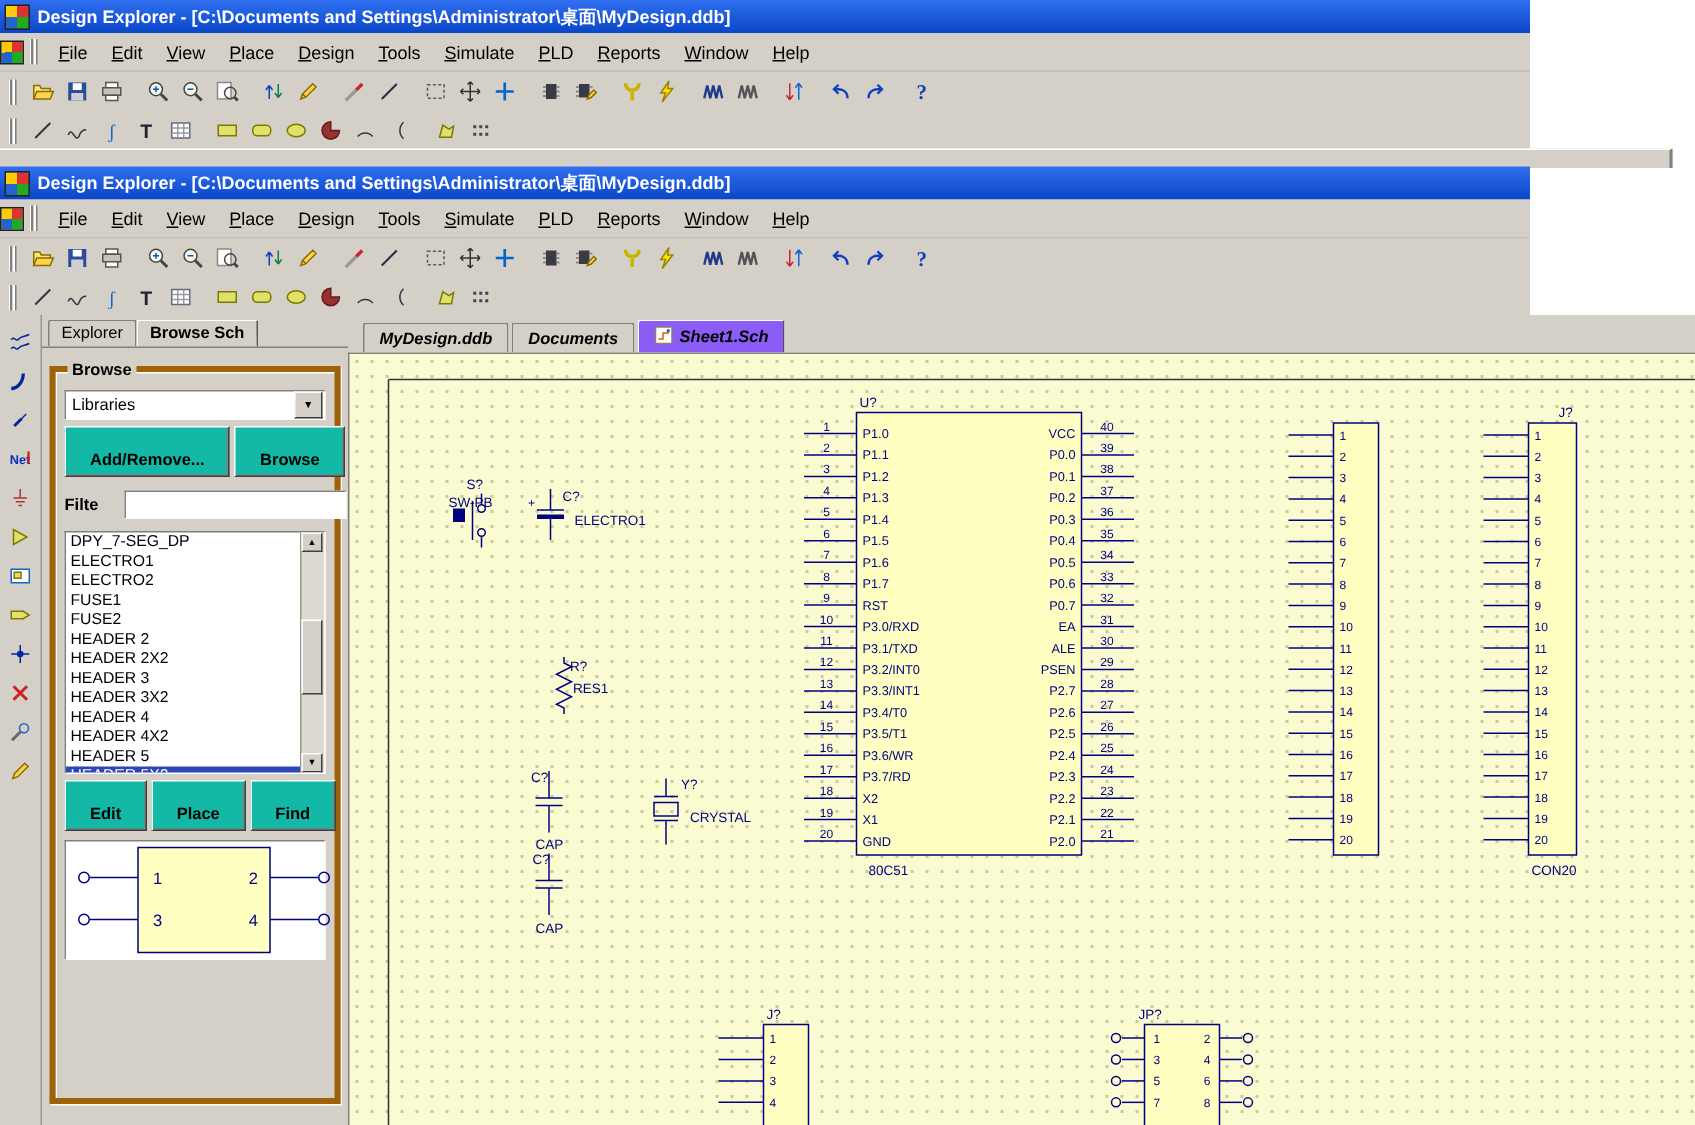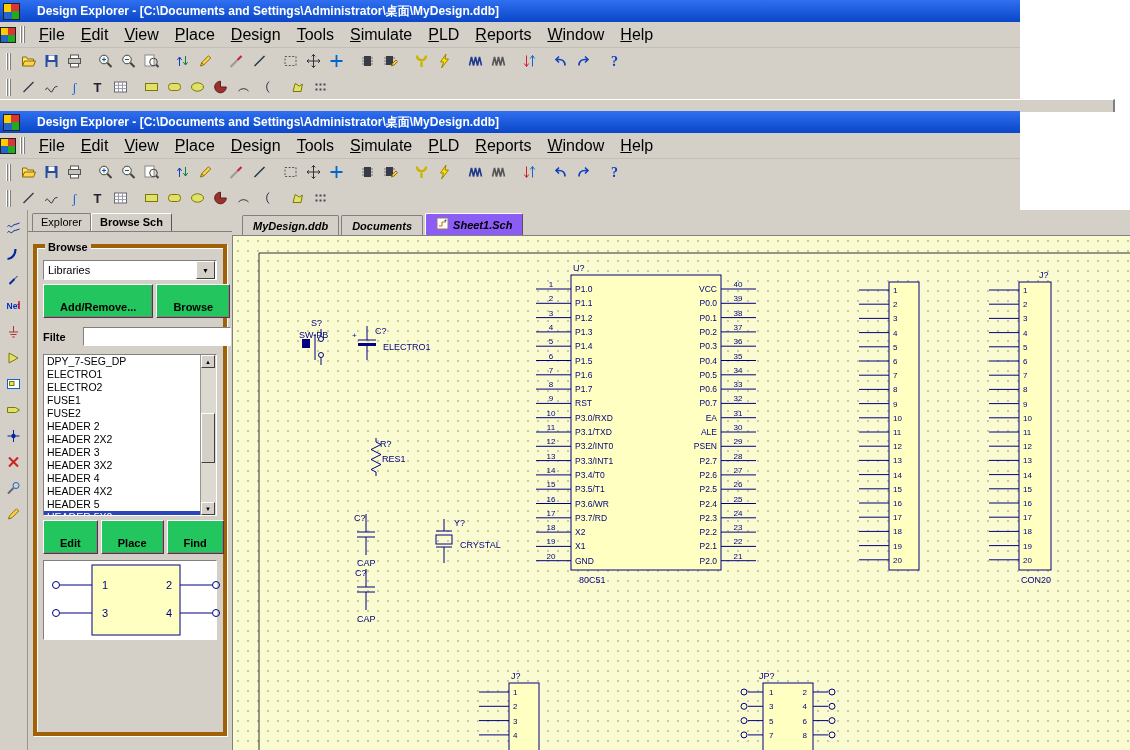--- a/index.html
+++ b/index.html
@@ -1,25 +1,25 @@
 <!DOCTYPE html>
 <html><head>
 <meta charset="utf-8">
 <style>
   html,body{margin:0;padding:0;background:#fff;}
   #screen{position:relative;width:1130px;height:750px;overflow:hidden;background:#fff;
           font-family:"Liberation Sans",sans-serif;-webkit-font-smoothing:none;}
   .win{position:absolute;left:0;width:1020px;background:#D4D0C8;}
   .titlebar{height:22px;background:linear-gradient(180deg,#2F6FF0 0%,#0A47C8 100%);
-            display:flex;align-items:center;gap:17px;color:#fff;font-weight:bold;font-size:12px;
+            display:flex;align-items:center;gap:5px;color:#fff;font-weight:bold;font-size:12px;
             padding-left:3px;white-space:nowrap;overflow:hidden;}
   .appicon{width:15px;height:15px;flex:0 0 auto;
            background:conic-gradient(#d33 0 25%,#2a2 25% 50%,#26c 50% 75%,#fc0 75%);border:1px solid #222;}
   .appicon.sm{width:14px;height:14px;}
-  .menubar{height:25px;background:#D4D0C8;display:flex;align-items:center;font-size:16px;border-bottom:1px solid #c3bfb6;}
+  .menubar{height:25px;background:#D4D0C8;display:flex;align-items:center;font-size:12px;border-bottom:1px solid #c3bfb6;}
   .menus{display:flex;align-items:center;height:100%;}
   .mi{padding:3px 8px;}
   .mi::first-letter{text-decoration:underline;}
   .handle{width:5px;height:17px;margin:0 6px 0 4px;
           background:linear-gradient(90deg,#fff 0 1px,#808080 1px 2px,transparent 2px 3px,#fff 3px 4px,#808080 4px 5px);}
   .toolbar{height:26px;background:#D4D0C8;display:flex;align-items:center;padding-left:2px;}
   .tbtn{width:23px;height:22px;display:flex;align-items:center;justify-content:center;flex:0 0 auto;}
   .sep{width:8px;height:22px;flex:0 0 auto;}
   #bgstrip{position:absolute;left:0;top:99px;width:1113px;height:12px;background:#D4D0C8;
            border-top:1px solid #fff;border-right:2px solid #808080;}
@@ -47,21 +47,21 @@
   .rows{position:absolute;inset:0 15px 0 0;overflow:hidden;}
   .lrow{height:13px;line-height:13px;padding-left:3px;white-space:nowrap;color:#000;}
   .lrow.sel{background:#2A46B8;color:#fff;}
   .sbar{position:absolute;top:0;right:0;bottom:0;width:15px;background:#dcd9d1;border-left:1px solid #9a9689;}
   .sb-b{position:absolute;left:0;width:14px;height:13px;background:#D4D0C8;border:1px solid;
         border-color:#fff #404040 #404040 #fff;font-size:6px;text-align:center;line-height:12px;box-sizing:border-box;}
   .sb-up{top:0;} .sb-dn{bottom:0;}
   .sb-th{position:absolute;left:0;width:14px;background:#D4D0C8;border:1px solid;
          border-color:#fff #404040 #404040 #fff;box-sizing:border-box;}
   .btnrow{display:flex;gap:3px;margin-top:4px;}
-  .btnrow button{flex:1;height:19px;font-size:11px;font-weight:bold;background:#22c55e;border:1px solid;
+  .btnrow button{flex:1;height:19px;font-size:11px;font-weight:bold;background:#14b8a6;border:1px solid;
         border-color:#fff #404040 #404040 #fff;box-shadow:inset -1px -1px 0 #808080;font-family:inherit;padding:16px;}
   .filterrow{display:flex;align-items:center;gap:17px;margin-top:9px;}
   .filterrow label{font-size:11px;font-weight:bold;}
   .filterrow input{flex:1;height:17px;border:1px solid;border-color:#808080 #fff #fff #808080;
         font-size:11px;padding:0 2px;font-family:inherit;background:#fff;}
   .preview{margin-top:6px;height:78px;background:#fff;border:1px solid;border-color:#808080 #fff #fff #808080;}
   
   #main{position:absolute;left:232px;top:210px;width:898px;height:540px;}
   .tabstrip{height:25px;background:#D4D0C8;display:flex;align-items:flex-end;padding-left:10px;font-style:italic;}
   .dtab{font-size:11px;font-weight:bold;padding:0 10px;height:19px;display:flex;align-items:center;gap:4px;

